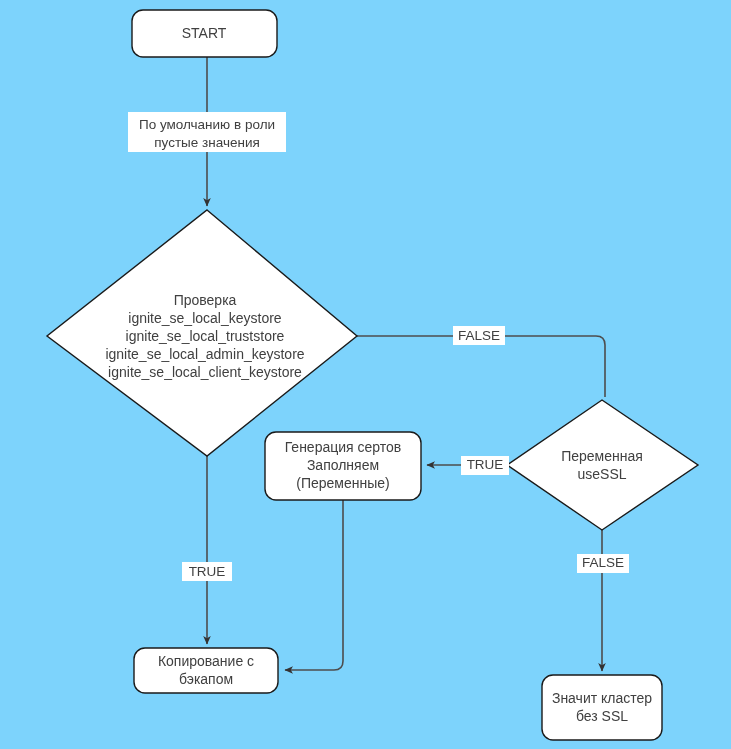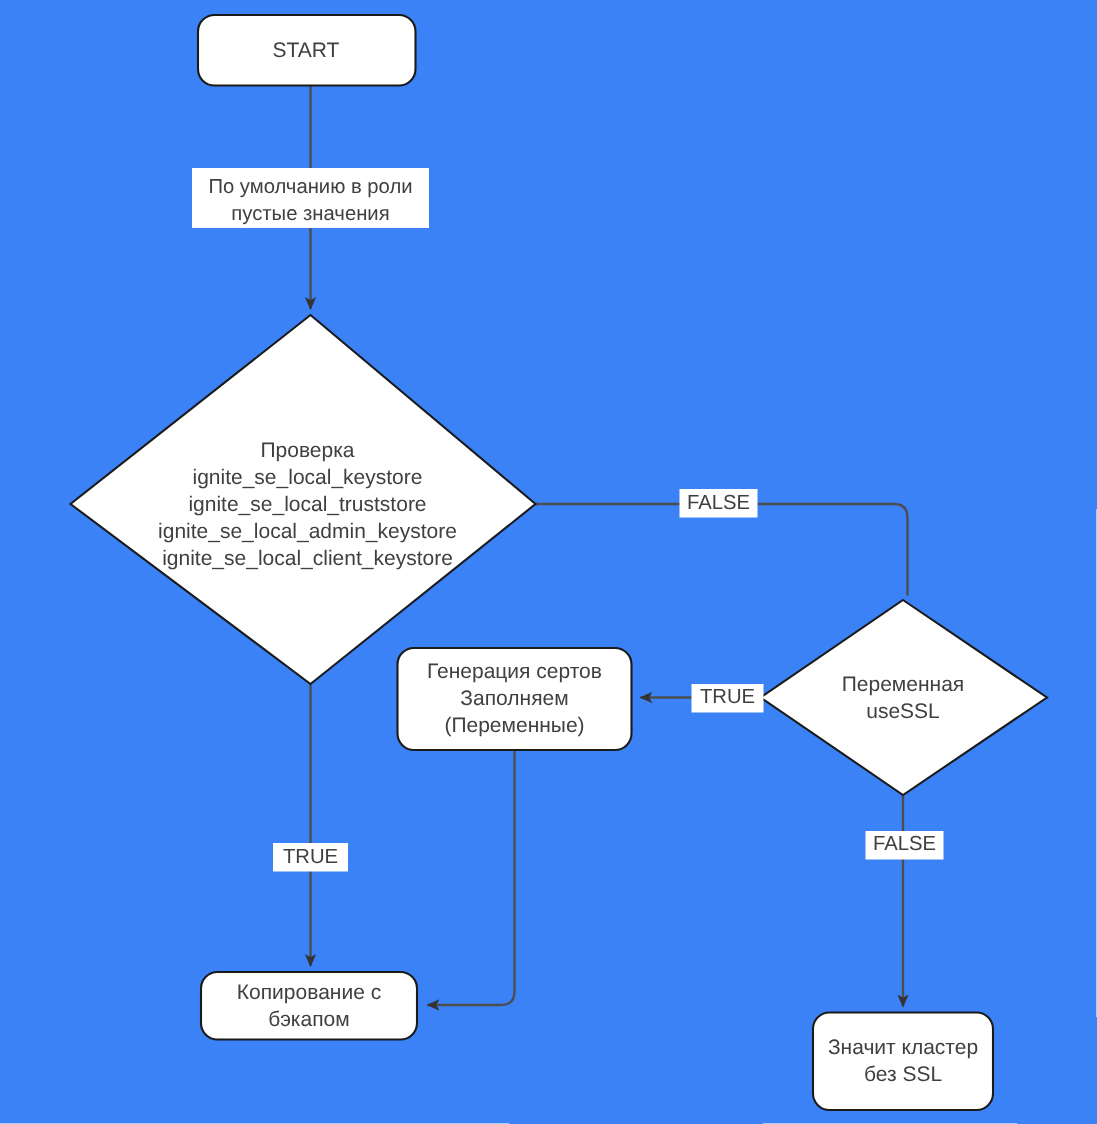--- a/index.html
+++ b/index.html
@@ -10,21 +10,21 @@
   body {
     width: 731px;
     height: 749px;
     font-family: "Liberation Sans", sans-serif;
     overflow: hidden;
   }
   #canvas {
     position: relative;
     width: 731px;
     height: 749px;
-    background: #3b82f6;
+    background: #7dd3fc;
   }
   svg#flow {
     position: absolute;
     top: 0;
     left: 0;
     width: 731px;
     height: 749px;
   }
   .shape-stroke {
     fill: #ffffff;

